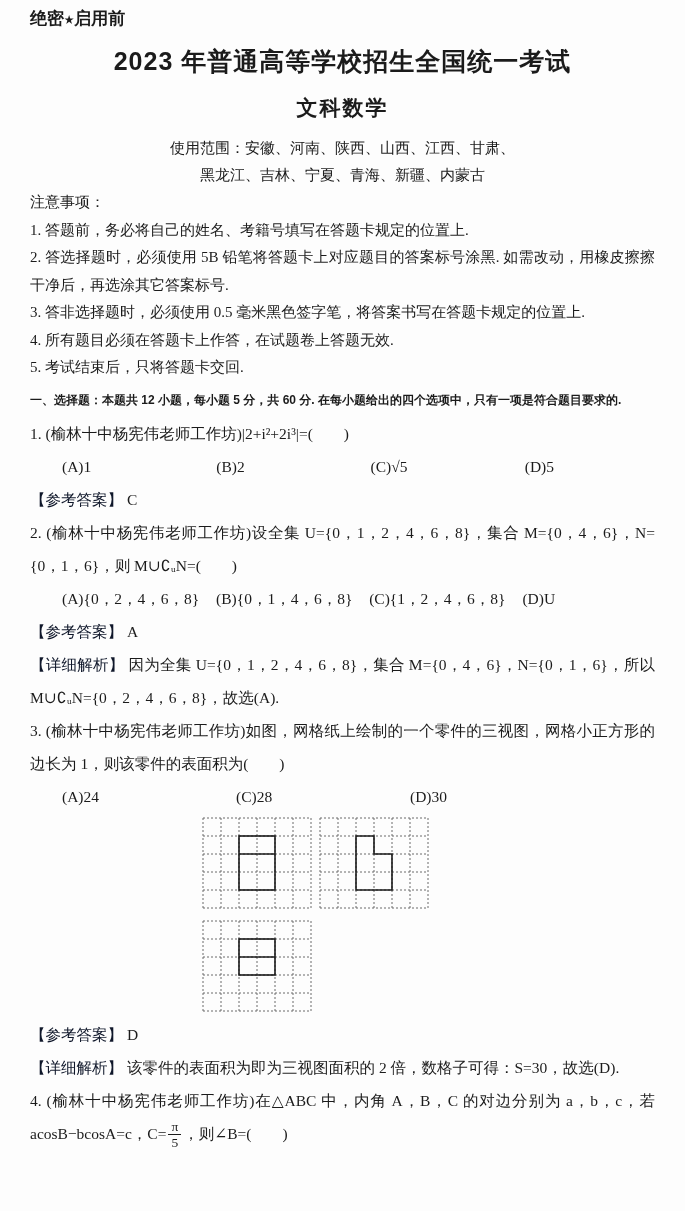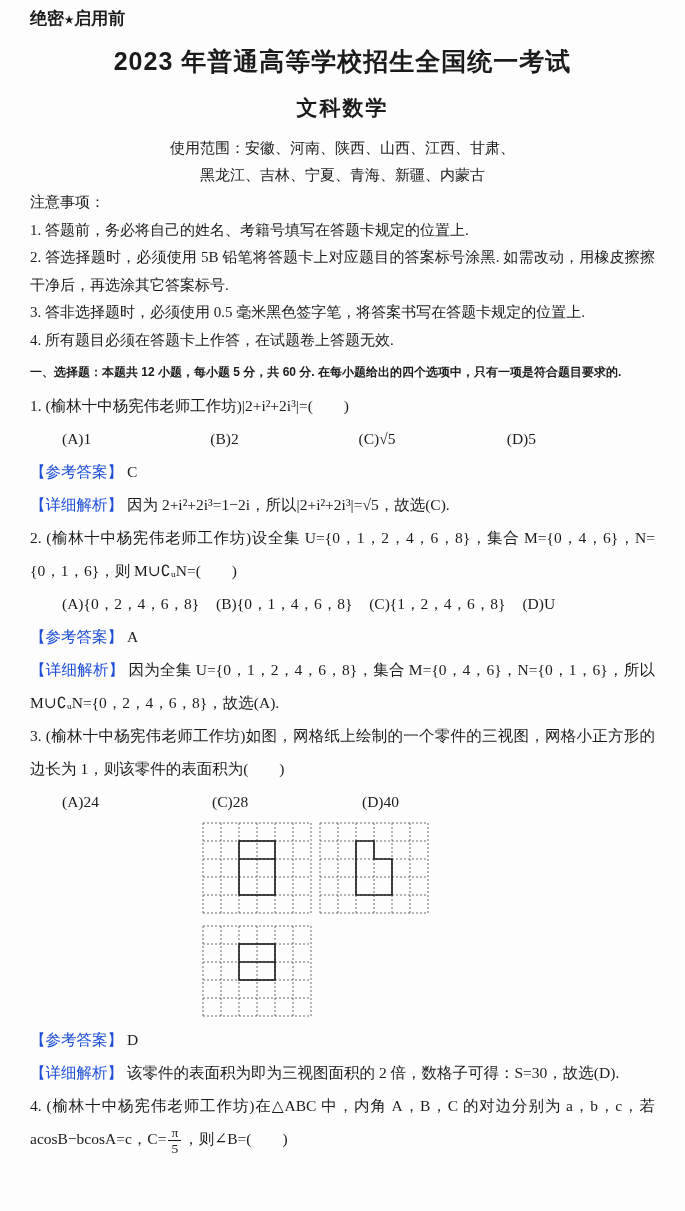--- a/index.html
+++ b/index.html
@@ -22,25 +22,25 @@
     text-align:center;font-family:"Liberation Sans","DejaVu Sans",sans-serif;
     font-weight:bold;font-size:21px;margin:6px 0 12px 0;line-height:30px;letter-spacing:2px;
   }
   .scope{ text-align:center;margin:0;line-height:27px;font-size:15px; }
   .notice p{ margin:0;line-height:27.5px;font-size:15px;text-align:justify; }
   .section-heading{
     font-family:"Liberation Sans","DejaVu Sans",sans-serif;
     font-weight:bold;font-size:12px;line-height:31px;margin:3px 0 1px 0;text-align:justify;
   }
   .q p{ margin:0;line-height:33px;font-size:15.5px;text-align:justify; }
-  .opt-row{ display:flex;padding-left:32px;line-height:33px; }
+  .opt-row{ display:flex;padding-left:32px;line-height:33px;gap:24px; }
   .opt-row span{ width:150px; }
   .opt-inline{ padding-left:32px;line-height:33px; }
   .opt-inline span{ margin-right:13px;margin-top:11px; }
-  .red{ color:#1d4ed8; }
+  .red{ color:#0f172a; }
   .ans-line .red{ margin-right:4px; }
   .figure{ margin:4px 0 2px 172px; }
   .fig-row{ display:flex;gap:7px; }
   .fig-row2{ margin-top:7px; }
   .frac{
     display:inline-block;vertical-align:middle;text-align:center;
     font-size:13.5px;line-height:15px;margin:0 2px;
   }
   .frac .num{ display:block;border-bottom:1px solid #1b1b1b;padding:0 3px; }
   .frac .den{ display:block;padding:0 3px; }
@@ -55,54 +55,54 @@
 
 <p class="scope">使用范围：安徽、河南、陕西、山西、江西、甘肃、</p>
 <p class="scope">黑龙江、吉林、宁夏、青海、新疆、内蒙古</p>
 
 <div class="notice">
   <p>注意事项：</p>
   <p>1. 答题前，务必将自己的姓名、考籍号填写在答题卡规定的位置上.</p>
   <p>2. 答选择题时，必须使用 5B 铅笔将答题卡上对应题目的答案标号涂黑. 如需改动，用橡皮擦擦干净后，再选涂其它答案标号.</p>
   <p>3. 答非选择题时，必须使用 0.5 毫米黑色签字笔，将答案书写在答题卡规定的位置上.</p>
   <p>4. 所有题目必须在答题卡上作答，在试题卷上答题无效.</p>
+  <p>5. 考试结束后，只将答题卡交回.</p>
 </div>
 
 <p class="section-heading">一、选择题：本题共 12 小题，每小题 5 分，共 60 分. 在每小题给出的四个选项中，只有一项是符合题目要求的.</p>
 
 <div class="q">
   <p>1. (榆林十中杨宪伟老师工作坊)|2+i²+2i³|=(　　)</p>
   <div class="opt-row">
     <span>(A)1</span>
     <span>(B)2</span>
     <span>(C)√5</span>
     <span>(D)5</span>
   </div>
   <p class="ans-line"><span class="red">【参考答案】</span><span>C</span></p>
-  <p class="ans-line"><span class="red">【详细解析】</span><span>因为 2+i²+2i³=1−2i，所以|2+i²+2i³|=√5，故选(C).</span></p>
 </div>
 
 <div class="q">
   <p>2. (榆林十中杨宪伟老师工作坊)设全集 U={0，1，2，4，6，8}，集合 M={0，4，6}，N={0，1，6}，则 M∪∁ᵤN=(　　)</p>
   <div class="opt-inline">
     <span>(A){0，2，4，6，8}</span>
     <span>(B){0，1，4，6，8}</span>
     <span>(C){1，2，4，6，8}</span>
     <span>(D)U</span>
   </div>
   <p class="ans-line"><span class="red">【参考答案】</span><span>A</span></p>
   <p class="ans-line"><span class="red">【详细解析】</span><span>因为全集 U={0，1，2，4，6，8}，集合 M={0，4，6}，N={0，1，6}，所以 M∪∁ᵤN={0，2，4，6，8}，故选(A).</span></p>
 </div>
 
 <div class="q">
   <p>3. (榆林十中杨宪伟老师工作坊)如图，网格纸上绘制的一个零件的三视图，网格小正方形的边长为 1，则该零件的表面积为(　　)</p>
   <div class="opt-row">
     <span>(A)24</span>
     <span>(C)28</span>
-    <span>(D)40</span>
+    <span>(D)30</span>
   </div>
 
   <div class="figure">
     <div class="fig-row">
       <div><svg width="110" height="92">
             <path d="M1 1 V91M19 1 V91M37 1 V91M55 1 V91M73 1 V91M91 1 V91M109 1 V91M1 1 H109M1 19 H109M1 37 H109M1 55 H109M1 73 H109M1 91 H109" stroke="#6a6a6a" stroke-width="1" fill="none" stroke-dasharray="2 2"></path>
             <rect x="37" y="19" width="36" height="54" fill="none" stroke="#1a1a1a" stroke-width="1.6"></rect>
             <line x1="37" y1="37" x2="73" y2="37" stroke="#1a1a1a" stroke-width="1.4"></line>
           </svg></div>
       <div><svg width="110" height="92">

